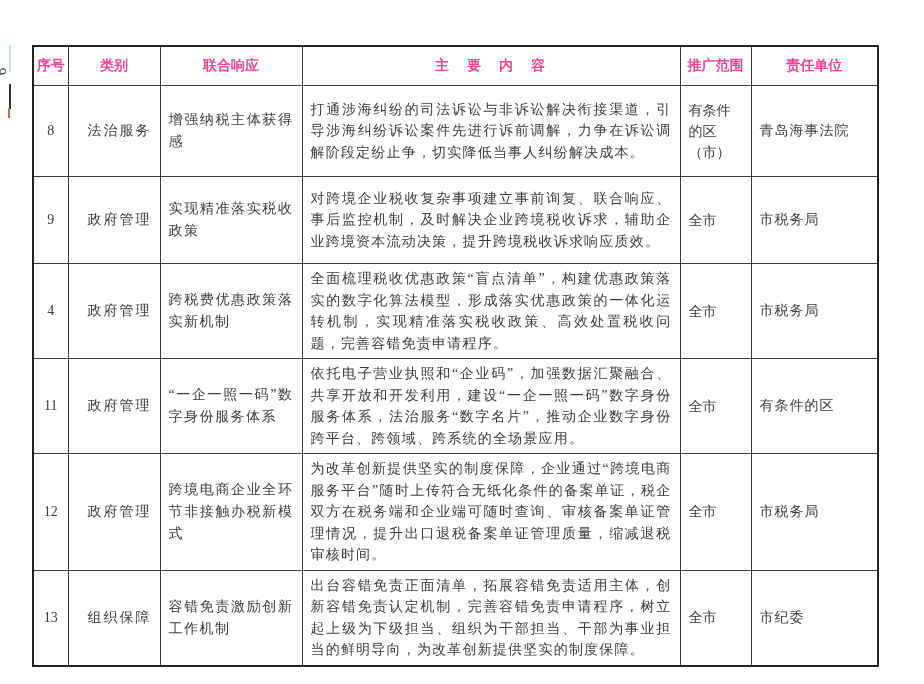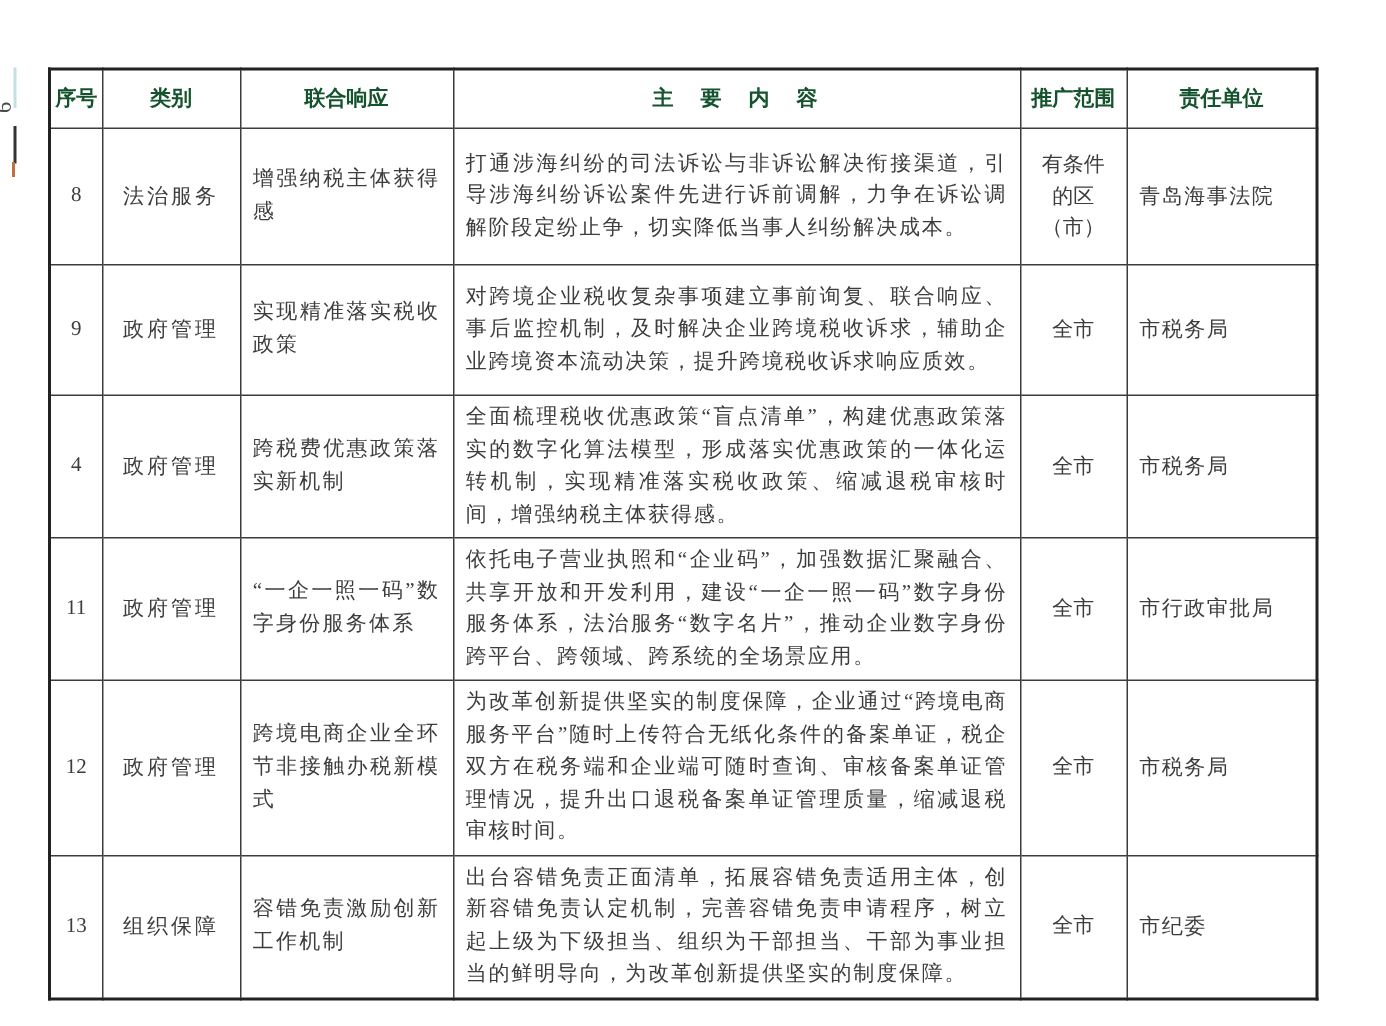--- a/index.html
+++ b/index.html
@@ -31,50 +31,50 @@
     border-collapse: collapse;
     table-layout: fixed;
   }
   table.doc, table.doc th, table.doc td {
     border: 1px solid #3c3c3c;
   }
   table.doc { border: 2px solid #222222; }
   table.doc th {
     font-size: 14px;
     font-weight: bold;
-    color: #14532d;
+    color: #ec4899;
     height: 38px;
     text-align: center;
     vertical-align: middle;
     padding: 0 2px;
   }
   table.doc td {
     font-size: 14px;
     vertical-align: middle;
     color: #3d3d3d;
     padding: 4px 8px;
   }
   col.c-no    { width: 35px; }
   col.c-cat   { width: 92px; }
   col.c-item  { width: 142px; }
   col.c-cont  { width: 378px; }
   col.c-scope { width: 71px; }
   col.c-unit  { width: 127px; }
 
   td.no    { text-align: center; padding: 0; }
-  td.cat   { text-align: center; letter-spacing: 2px; padding: 0 2px; }
+  td.cat   { text-align: right; letter-spacing: 2px; padding: 0 2px; }
   td.item  {
     text-align: justify; text-justify: inter-ideograph;
     letter-spacing: 1.5px; line-height: 22px; padding: 4px 9px;
   }
   td.cont  {
     text-align: justify; text-justify: inter-ideograph;
     letter-spacing: 1.2px; line-height: 21.5px; padding: 5px 10px; font-family: Liberation Serif, serif;
   }
-  td.scope { text-align: center; line-height: 21px; padding: 2px 4px; }
+  td.scope { line-height: 21px; padding: 2px 4px; }
   td.unit  { text-align: left; letter-spacing: 1px; padding-left: 11px; margin-left: 12px; }
 
   th.cont-h { letter-spacing: 2px; }
 
   tr.r-head { height: 38px; }
   tr.r0 { height: 91px; }
   tr.r1 { height: 87px; }
   tr.r2 { height: 90px; }
   tr.r3 { height: 90px; }
   tr.r4 { height: 92px; }
@@ -123,31 +123,31 @@
         <td class="cat">政府管理</td>
         <td class="item">实现精准落实税收政策</td>
         <td class="cont">对跨境企业税收复杂事项建立事前询复、联合响应、事后监控机制，及时解决企业跨境税收诉求，辅助企业跨境资本流动决策，提升跨境税收诉求响应质效。</td>
         <td class="scope">全市</td>
         <td class="unit">市税务局</td>
       </tr>
       <tr class="r2">
         <td class="no">4</td>
         <td class="cat">政府管理</td>
         <td class="item">跨税费优惠政策落实新机制</td>
-        <td class="cont">全面梳理税收优惠政策“盲点清单”，构建优惠政策落实的数字化算法模型，形成落实优惠政策的一体化运转机制，实现精准落实税收政策、缩减退税审核时间，增强纳税主体获得感。</td>
+        <td class="cont">全面梳理税收优惠政策“盲点清单”，构建优惠政策落实的数字化算法模型，形成落实优惠政策的一体化运转机制，实现精准落实税收政策、高效处置税收问题，完善容错免责申请程序。</td>
         <td class="scope">全市</td>
         <td class="unit">市税务局</td>
       </tr>
       <tr class="r3">
         <td class="no">11</td>
         <td class="cat">政府管理</td>
         <td class="item">“一企一照一码”数字身份服务体系</td>
         <td class="cont">依托电子营业执照和“企业码”，加强数据汇聚融合、共享开放和开发利用，建设“一企一照一码”数字身份服务体系，法治服务“数字名片”，推动企业数字身份跨平台、跨领域、跨系统的全场景应用。</td>
         <td class="scope">全市</td>
-        <td class="unit">市行政审批局</td>
+        <td class="unit">有条件的区</td>
       </tr>
       <tr class="r4">
         <td class="no">12</td>
         <td class="cat">政府管理</td>
         <td class="item">跨境电商企业全环节非接触办税新模式</td>
         <td class="cont">为改革创新提供坚实的制度保障，企业通过“跨境电商服务平台”随时上传符合无纸化条件的备案单证，税企双方在税务端和企业端可随时查询、审核备案单证管理情况，提升出口退税备案单证管理质量，缩减退税审核时间。</td>
         <td class="scope">全市</td>
         <td class="unit">市税务局</td>
       </tr>
       <tr class="r5">

